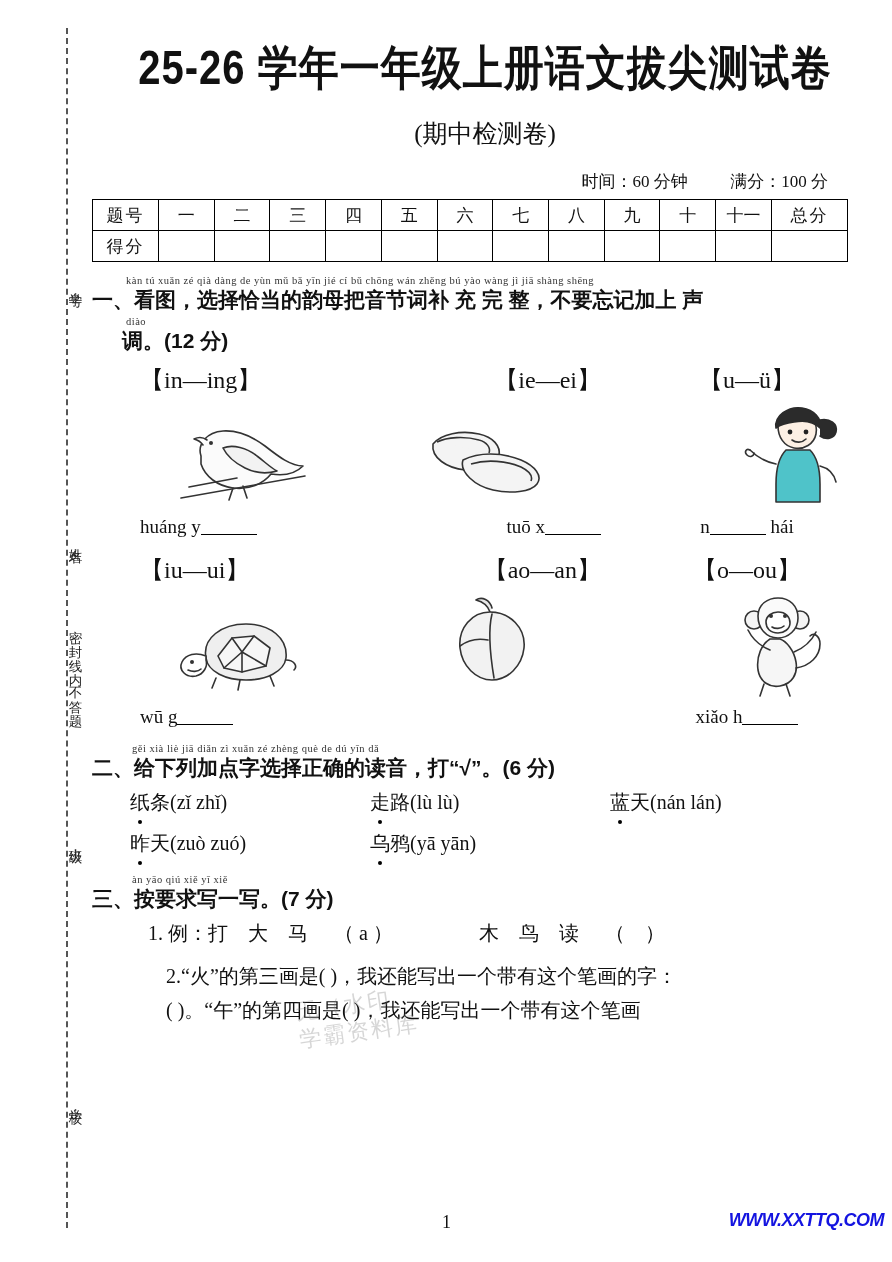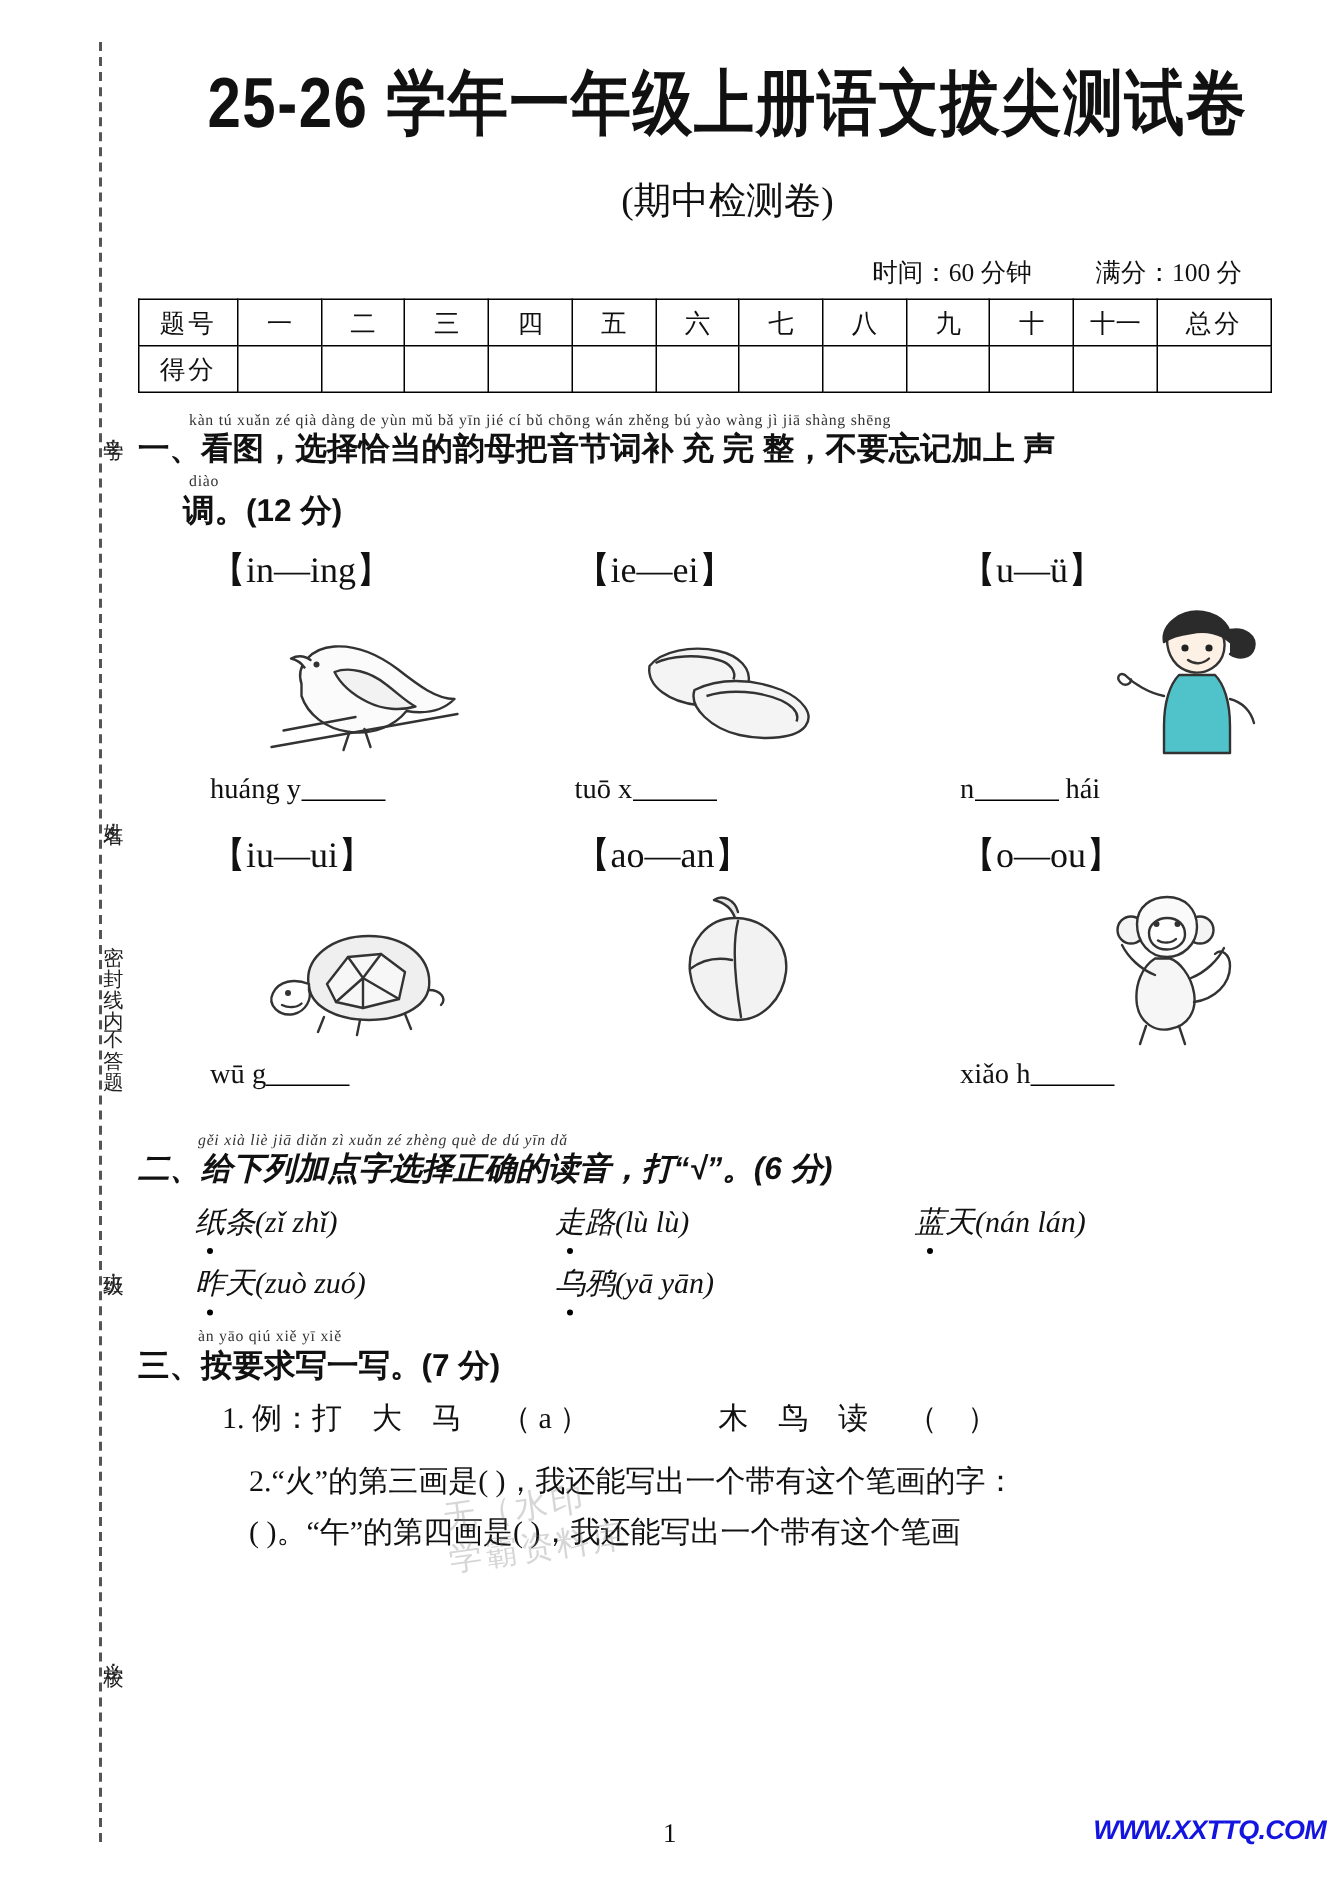--- a/index.html
+++ b/index.html
@@ -127,23 +127,23 @@
   }
   .q-line { display: block; white-space: nowrap; }
   .q-num { margin-right: 0px; }
 
   
   .pic-grid {
     display: flex;
     justify-content: space-between;
     margin: 12px 20px 0 34px;
   }
-  .pic-cell { width: 218px; text-align: left; }
+  .pic-cell { width: 218px; text-align: right; }
   .pic-cell.c1 { text-align: left; padding-left: 14px;}
-  .pic-cell.c3 { text-align: left; padding-right: 4px;}
+  .pic-cell.c3 { text-align: center; padding-right: 4px;}
   .bracket {
     font-size: 24px;
     font-family: "Liberation Serif", "DejaVu Serif", serif;
     margin-bottom: 4px;
     white-space: nowrap;
   }
   .pic-box {
     height: 112px;
     display: flex;
     align-items: center;
@@ -429,21 +429,21 @@
             </g>
           </svg>
         </div>
         <div class="ans">
           <span>xiǎo h</span><span class="blank-ul"></span>
         </div>
       </div>
     </div>
   </div>
 
-  <div class="q" style="margin-top:28px;font-style:italic;">
+  <div class="q" style="margin-top:16px;">
     <div class="q-head">
       <div class="py-row" style="padding-left:40px;">gěi xià liè jiā diǎn zì xuǎn zé zhèng què de dú yīn      dǎ</div>
       <div class="q-line">
         <span class="q-num">二、</span><span>给下列加点字选择正确的读音，打“√”。(6 分)</span>
       </div>
     </div>
 
     <div class="q2-grid">
       <div class="q2-row">
         <div class="q2-item">

